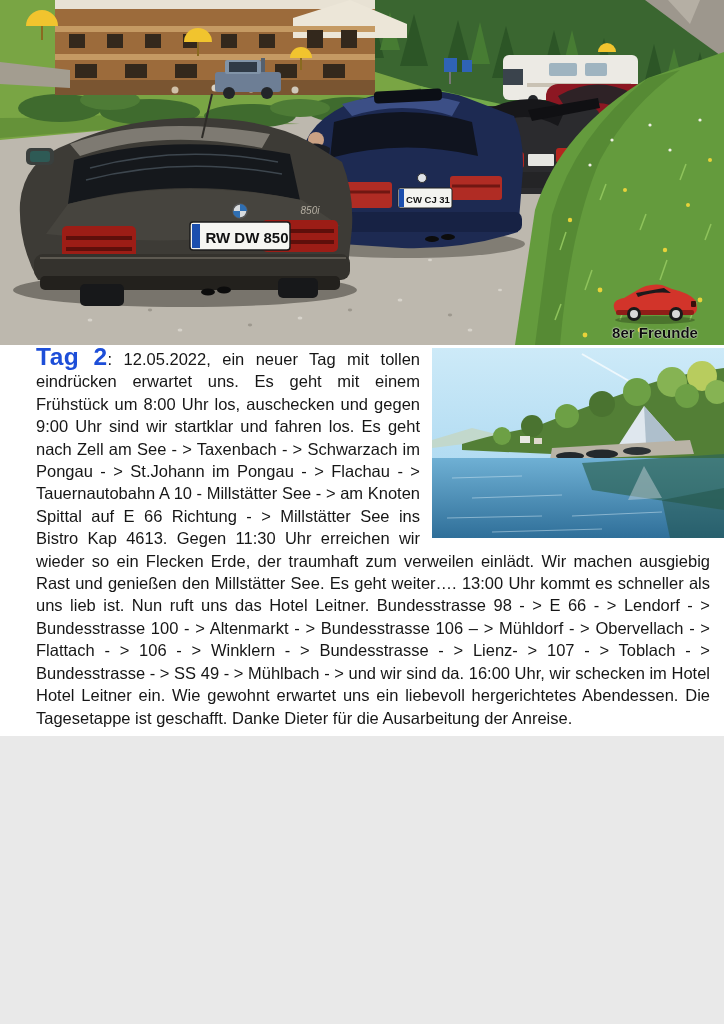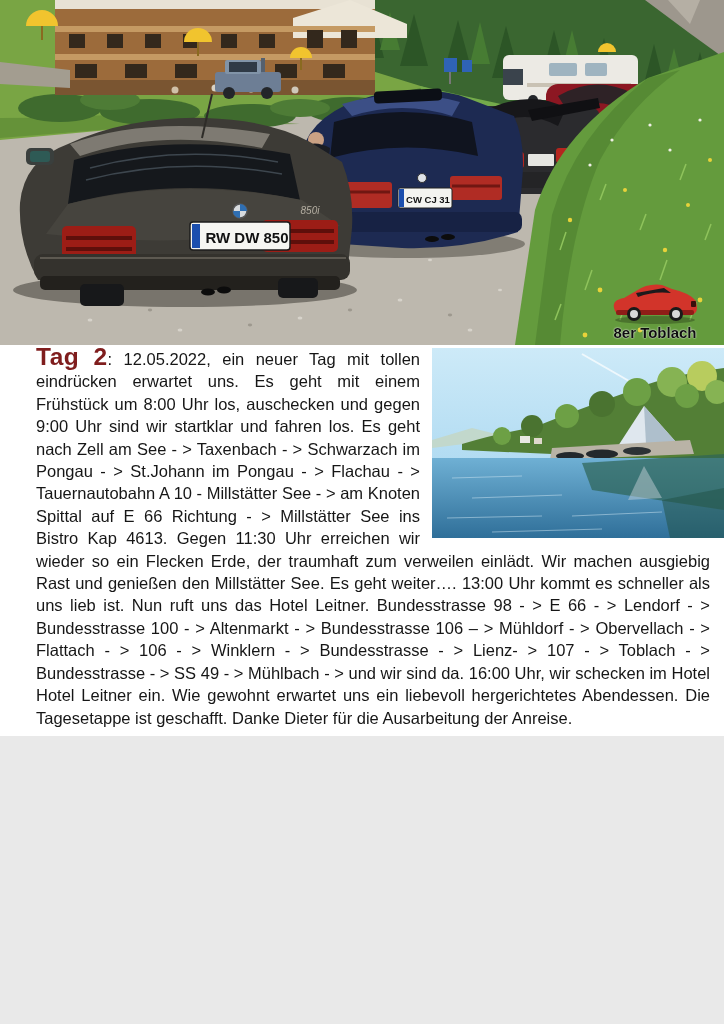--- a/index.html
+++ b/index.html
@@ -8,21 +8,21 @@
   .photo{position:absolute;left:0;width:724px;}
   .photo svg{display:block;width:100%;height:100%;}
   .top-photo{top:0;height:345px;}
   .bottom-photo{top:750px;height:270px;}
   .club-badge{position:absolute;right:14px;bottom:4px;width:110px;text-align:center;}
   .club-badge svg{display:block;margin:0 auto;width:92px;height:44px;}
   .club-label{font-size:15px;font-weight:bold;color:#0d0d0d;line-height:16px;
               text-shadow:0 0 2px rgba(255,255,255,.85),0 0 1px rgba(255,255,255,.9);}
   .story{position:absolute;top:345px;left:36px;right:14px;height:405px;}
   .story p{margin:0;text-align:justify;font-size:16.5px;line-height:22.4px;color:#161616;}
-  .tag-heading{font-size:24.5px;font-weight:bold;line-height:1;letter-spacing:.5px;color:#7f1d1d;}
+  .tag-heading{font-size:24.5px;font-weight:bold;line-height:1;letter-spacing:.5px;color:#1d4ed8;}
   .lake-photo{float:right;width:292px;height:190px;margin:3px -14px 9px 12px;background:#9fd2ee;}
   .lake-photo svg{display:block;width:100%;height:100%;}
 </style>
 </head>
 <body>
 
 <div class="page">
 
   <div class="photo top-photo">
     <svg viewBox="0 0 724 345">
@@ -286,21 +286,21 @@
         <ellipse cx="46" cy="39" rx="40" ry="4" fill="#000" opacity=".25"></ellipse>
         <path d="M5 27 Q3 19 15 17 L27 10 Q39 2 53 4 L63 8 Q81 12 87 20 L88 27 Q88 33 81 34 L13 34 Q6 33 5 27 Z" fill="#d2342a"></path>
         <path d="M27 12 L55 7 L62 12 Q44 10 29 16 Z" fill="#1d1a1c"></path>
         <rect x="7" y="29" width="78" height="5" rx="2" fill="#8f1d17"></rect>
         <rect x="82" y="20" width="5" height="6" rx="1" fill="#3a0f0c"></rect>
         <circle cx="25" cy="33" r="7" fill="#1a1a1a"></circle>
           <circle cx="25" cy="33" r="4" fill="#d8d8d8"></circle>
         <circle cx="67" cy="33" r="7" fill="#1a1a1a"></circle>
           <circle cx="67" cy="33" r="4" fill="#d8d8d8"></circle>
       </svg>
-      <div class="club-label">8er Toblach</div>
+      <div class="club-label">8er Freunde</div>
     </div>
   </div>
 
   <div class="story">
     <p>
       <span class="lake-photo">
         <svg viewBox="0 0 292 190" preserveAspectRatio="none">
           <defs>
             <linearGradient id="sky" x1="0" y1="0" x2="0" y2="1">
               <stop offset="0" stop-color="#cdeaf8"></stop>

